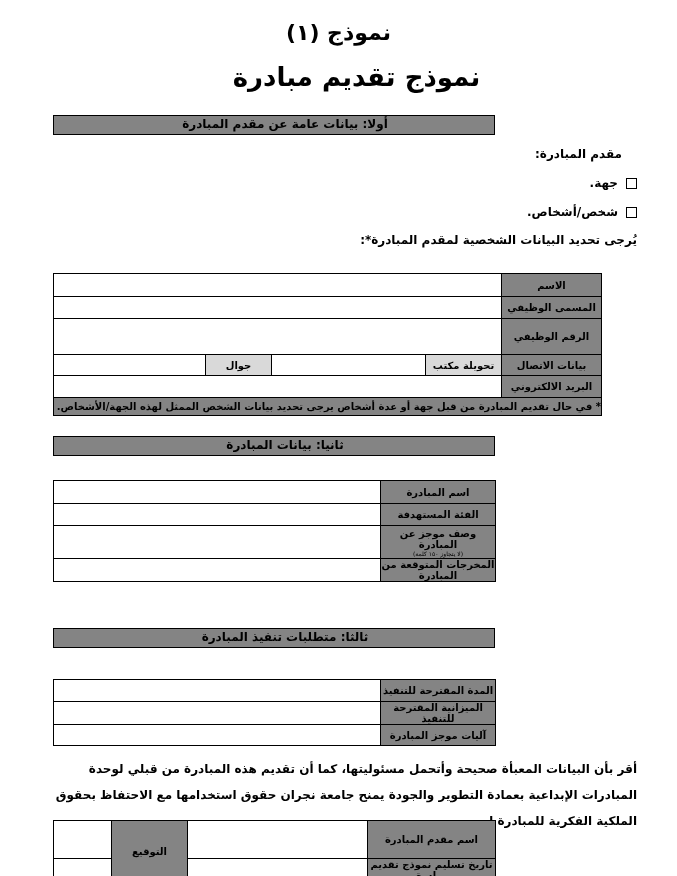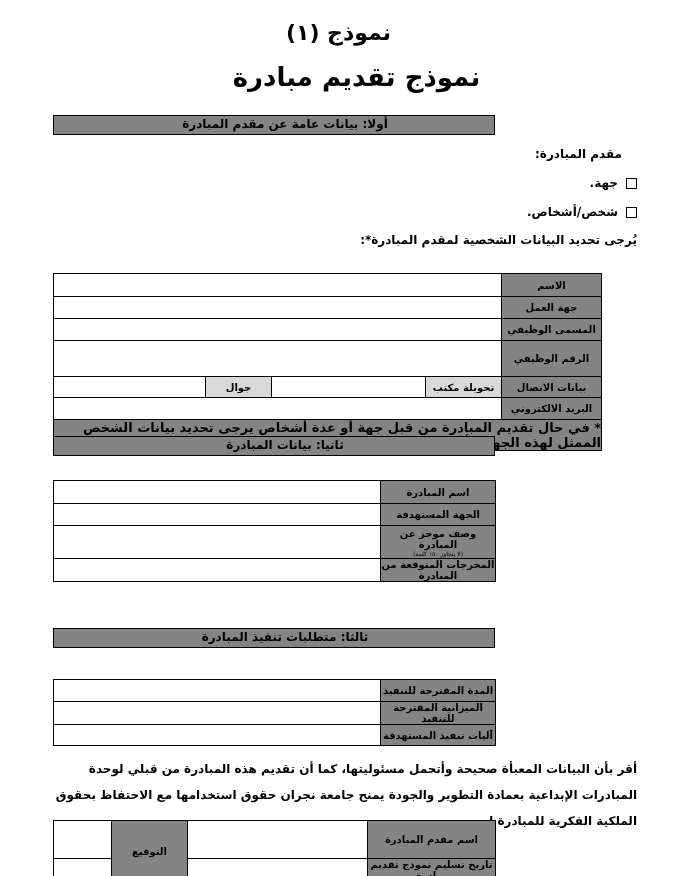--- a/index.html
+++ b/index.html
@@ -28,21 +28,21 @@
   table.form {
     position: absolute; border-collapse: collapse; table-layout: fixed;
     font-size: 10px; font-weight: bold;
   }
   table.form td {
     border: 1.5px solid #000; padding: 0; height: 19px; box-sizing: border-box;
   }
   td.lbl { background: #848484; text-align: center; margin-top: 17px; }
   td.sublbl { background: #d9d9d9; text-align: center; }
   td.val { background: #fff; }
-  td.note { background: #848484; font-size: 13px; text-align: right; padding-right: 6px; }
+  td.note { background: #848484; font-size: 10px; text-align: right; padding-right: 6px; }
   .tiny { display: block; font-size: 6px; font-weight: normal; }
 
   .declaration {
     position: absolute; right: 40px; width: 600px; top: 756px;
     font-size: 12px; font-weight: bold; line-height: 26px; text-align: right;
   }
 </style>
 </head>
 <body>
 
@@ -69,24 +69,20 @@
     <col style="width:154px">
     <col style="width:66px">
     <col style="width:152px">
   </colgroup>
   <tbody>
       <tr style="height:23px">
     <td class="lbl" style="height:23px">الاسم</td>
     <td class="val" colspan="4"></td>
   </tr>
   <tr>
-    <td class="lbl" style="height:22px">جهة العمل</td>
-    <td class="val" colspan="4"></td>
-  </tr>
-  <tr>
     <td class="lbl" style="height:22px">المسمى الوظيفي</td>
     <td class="val" colspan="4"></td>
   </tr>
   <tr>
     <td class="lbl" style="height:36px">الرقم الوظيفي</td>
     <td class="val" colspan="4"></td>
   </tr>
   <tr>
     <td class="lbl" style="height:21px">بيانات الاتصال</td>
     <td class="sublbl">تحويلة مكتب</td>
@@ -110,21 +106,21 @@
   <colgroup>
     <col style="width:115px">
     <col style="width:327px">
   </colgroup>
   <tbody>
       <tr>
     <td class="lbl" style="height:23px">اسم المبادرة</td>
     <td class="val"></td>
   </tr>
   <tr>
-    <td class="lbl" style="height:22px">الجهة المستهدفة</td>
+    <td class="lbl" style="height:22px">الفئة المستهدفة</td>
     <td class="val"></td>
   </tr>
   <tr>
     <td class="lbl" style="height:33px">
       <span>وصف موجز عن المبادرة</span>
       <span class="tiny">(لا يتجاوز ١٥٠ كلمة)</span>
     </td>
     <td class="val"></td>
   </tr>
   <tr>
@@ -144,21 +140,21 @@
   <tbody>
       <tr>
     <td class="lbl" style="height:22px">المدة المقترحة للتنفيذ</td>
     <td class="val"></td>
   </tr>
   <tr>
     <td class="lbl" style="height:22px">الميزانية المقترحة للتنفيذ</td>
     <td class="val"></td>
   </tr>
   <tr>
-    <td class="lbl" style="height:21px">آليات تنفيذ المستهدفة</td>
+    <td class="lbl" style="height:21px">آليات موجز المبادرة</td>
     <td class="val"></td>
   </tr>
 </tbody>
   </table>
 
 <div class="declaration">أقر بأن البيانات المعبأة صحيحة وأتحمل مسئوليتها، كما أن تقديم هذه المبادرة من قبلي لوحدة المبادرات الإبداعية بعمادة التطوير والجودة يمنح جامعة نجران حقوق استخدامها مع الاحتفاظ بحقوق الملكية الفكرية للمبادرة لي.</div>
 
 <table class="form" style="top:820px; left:53px; width:442px;">
   <colgroup>
     <col style="width:128px">

